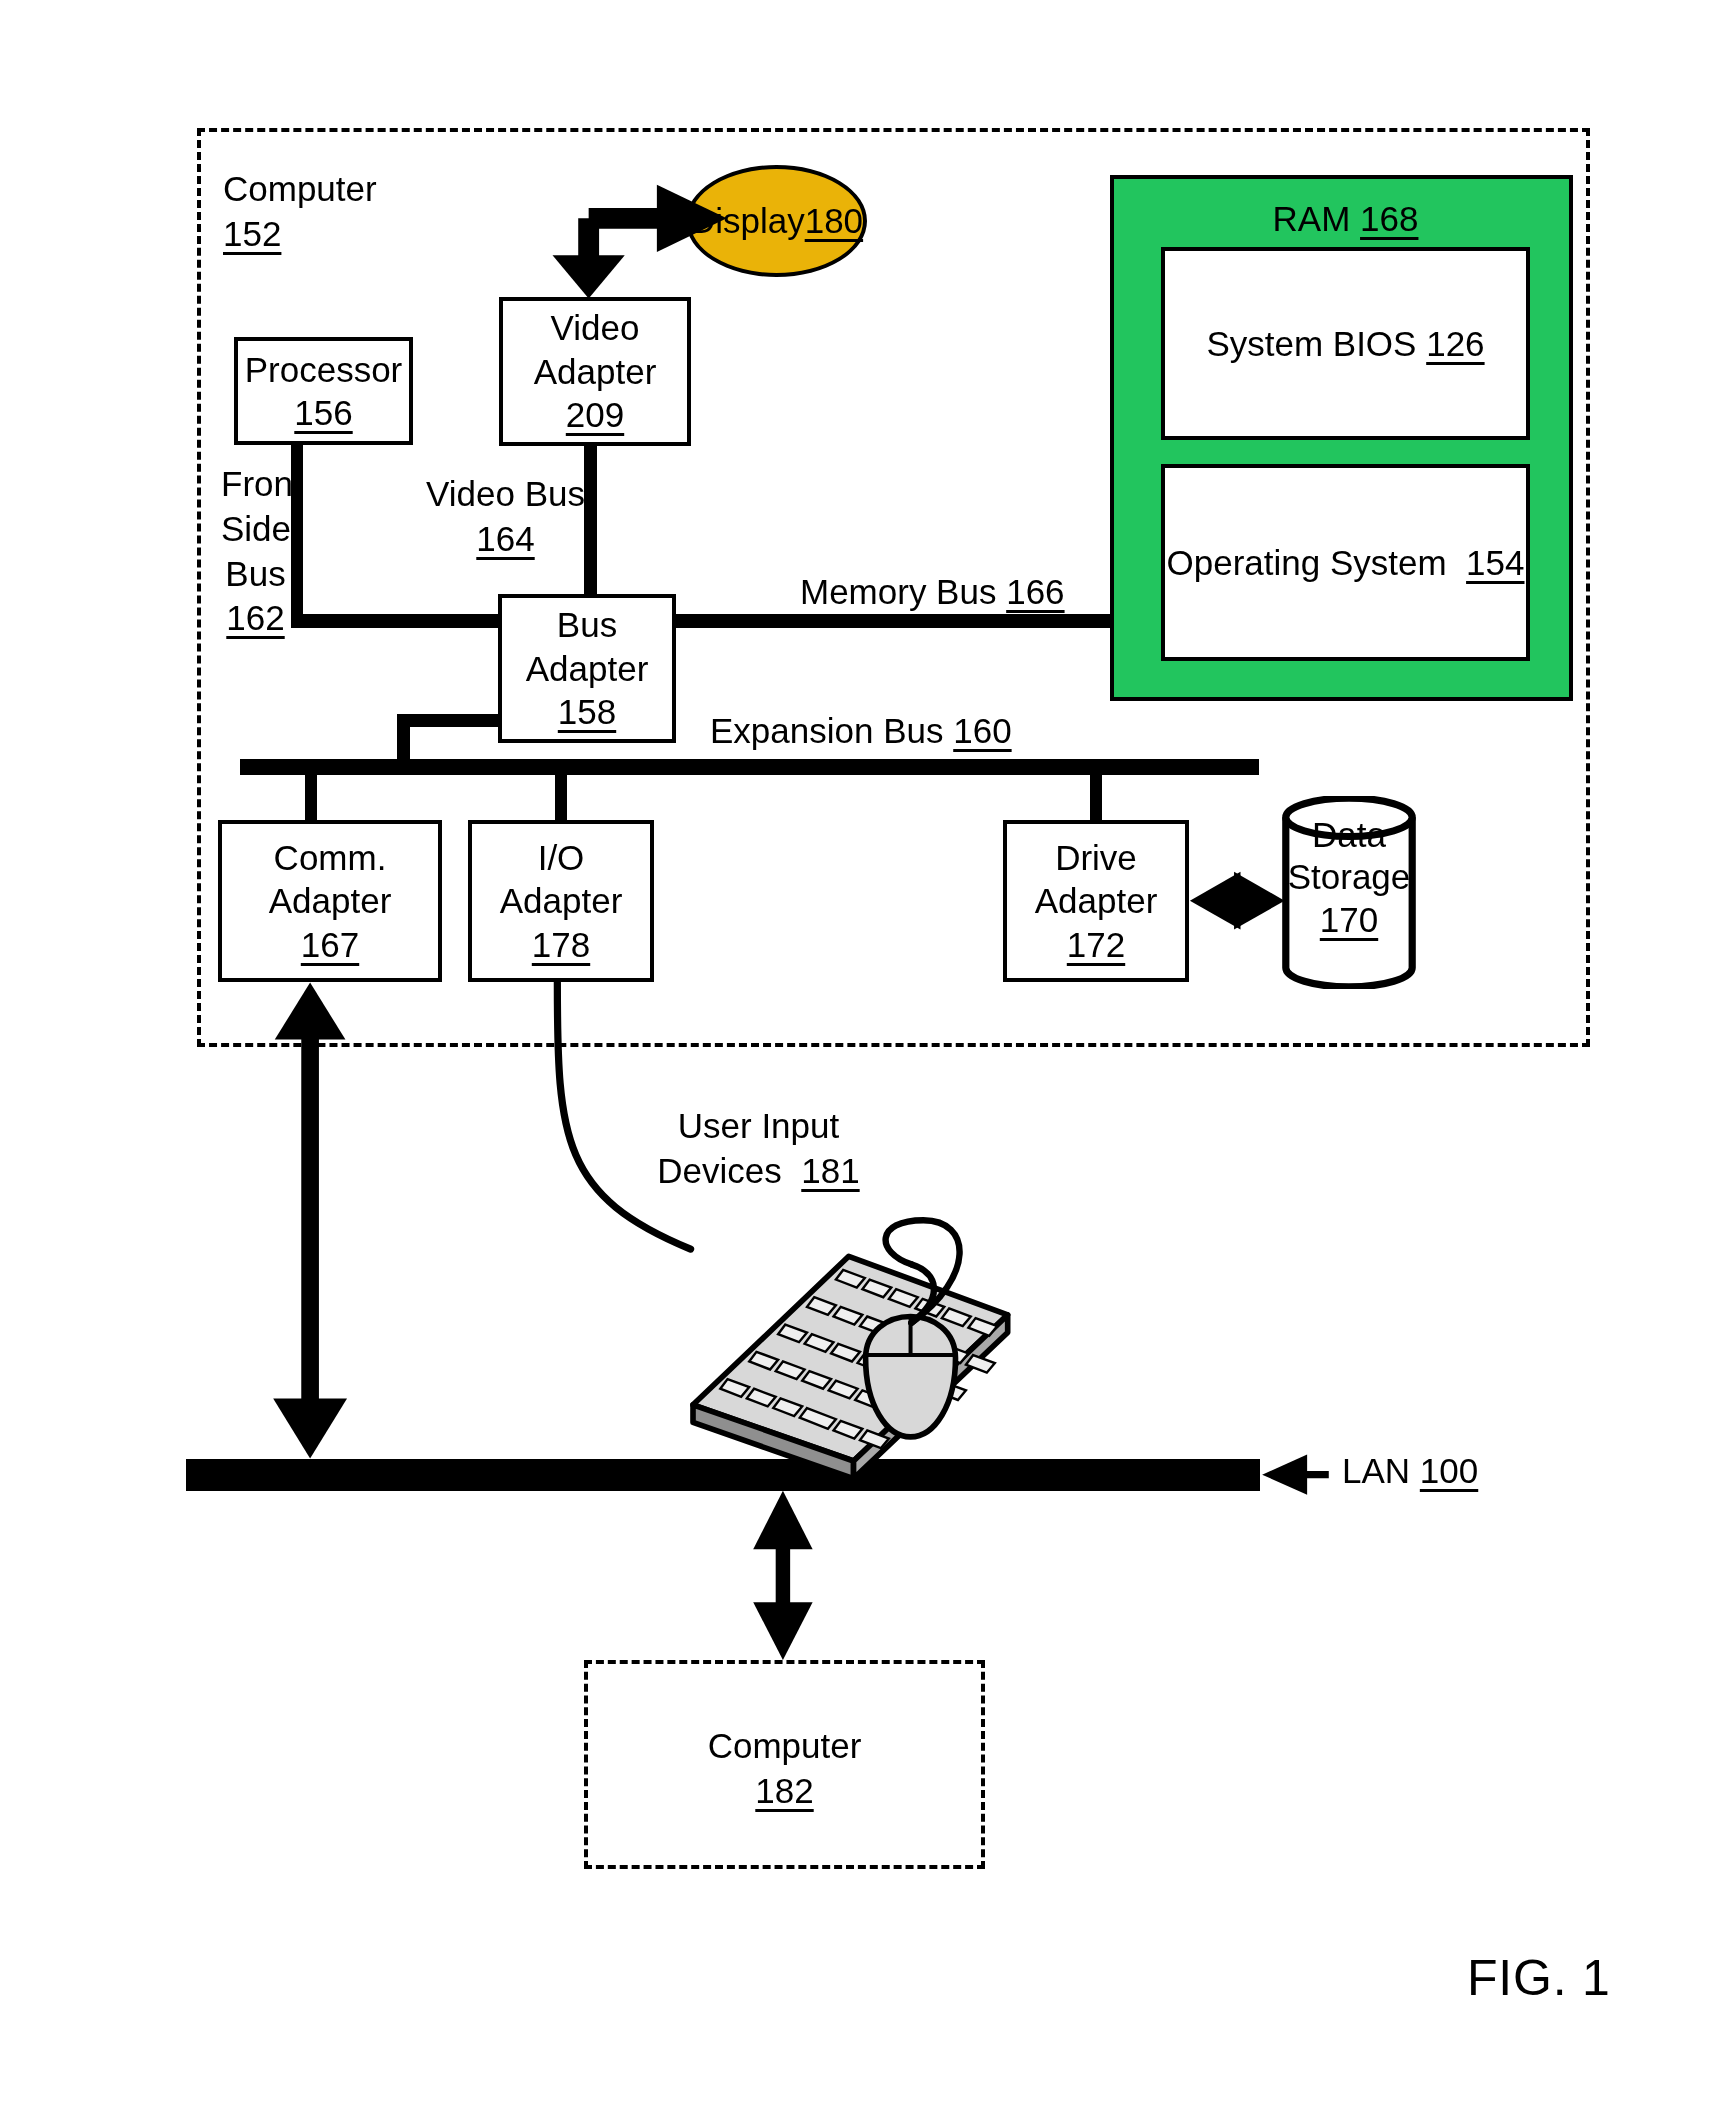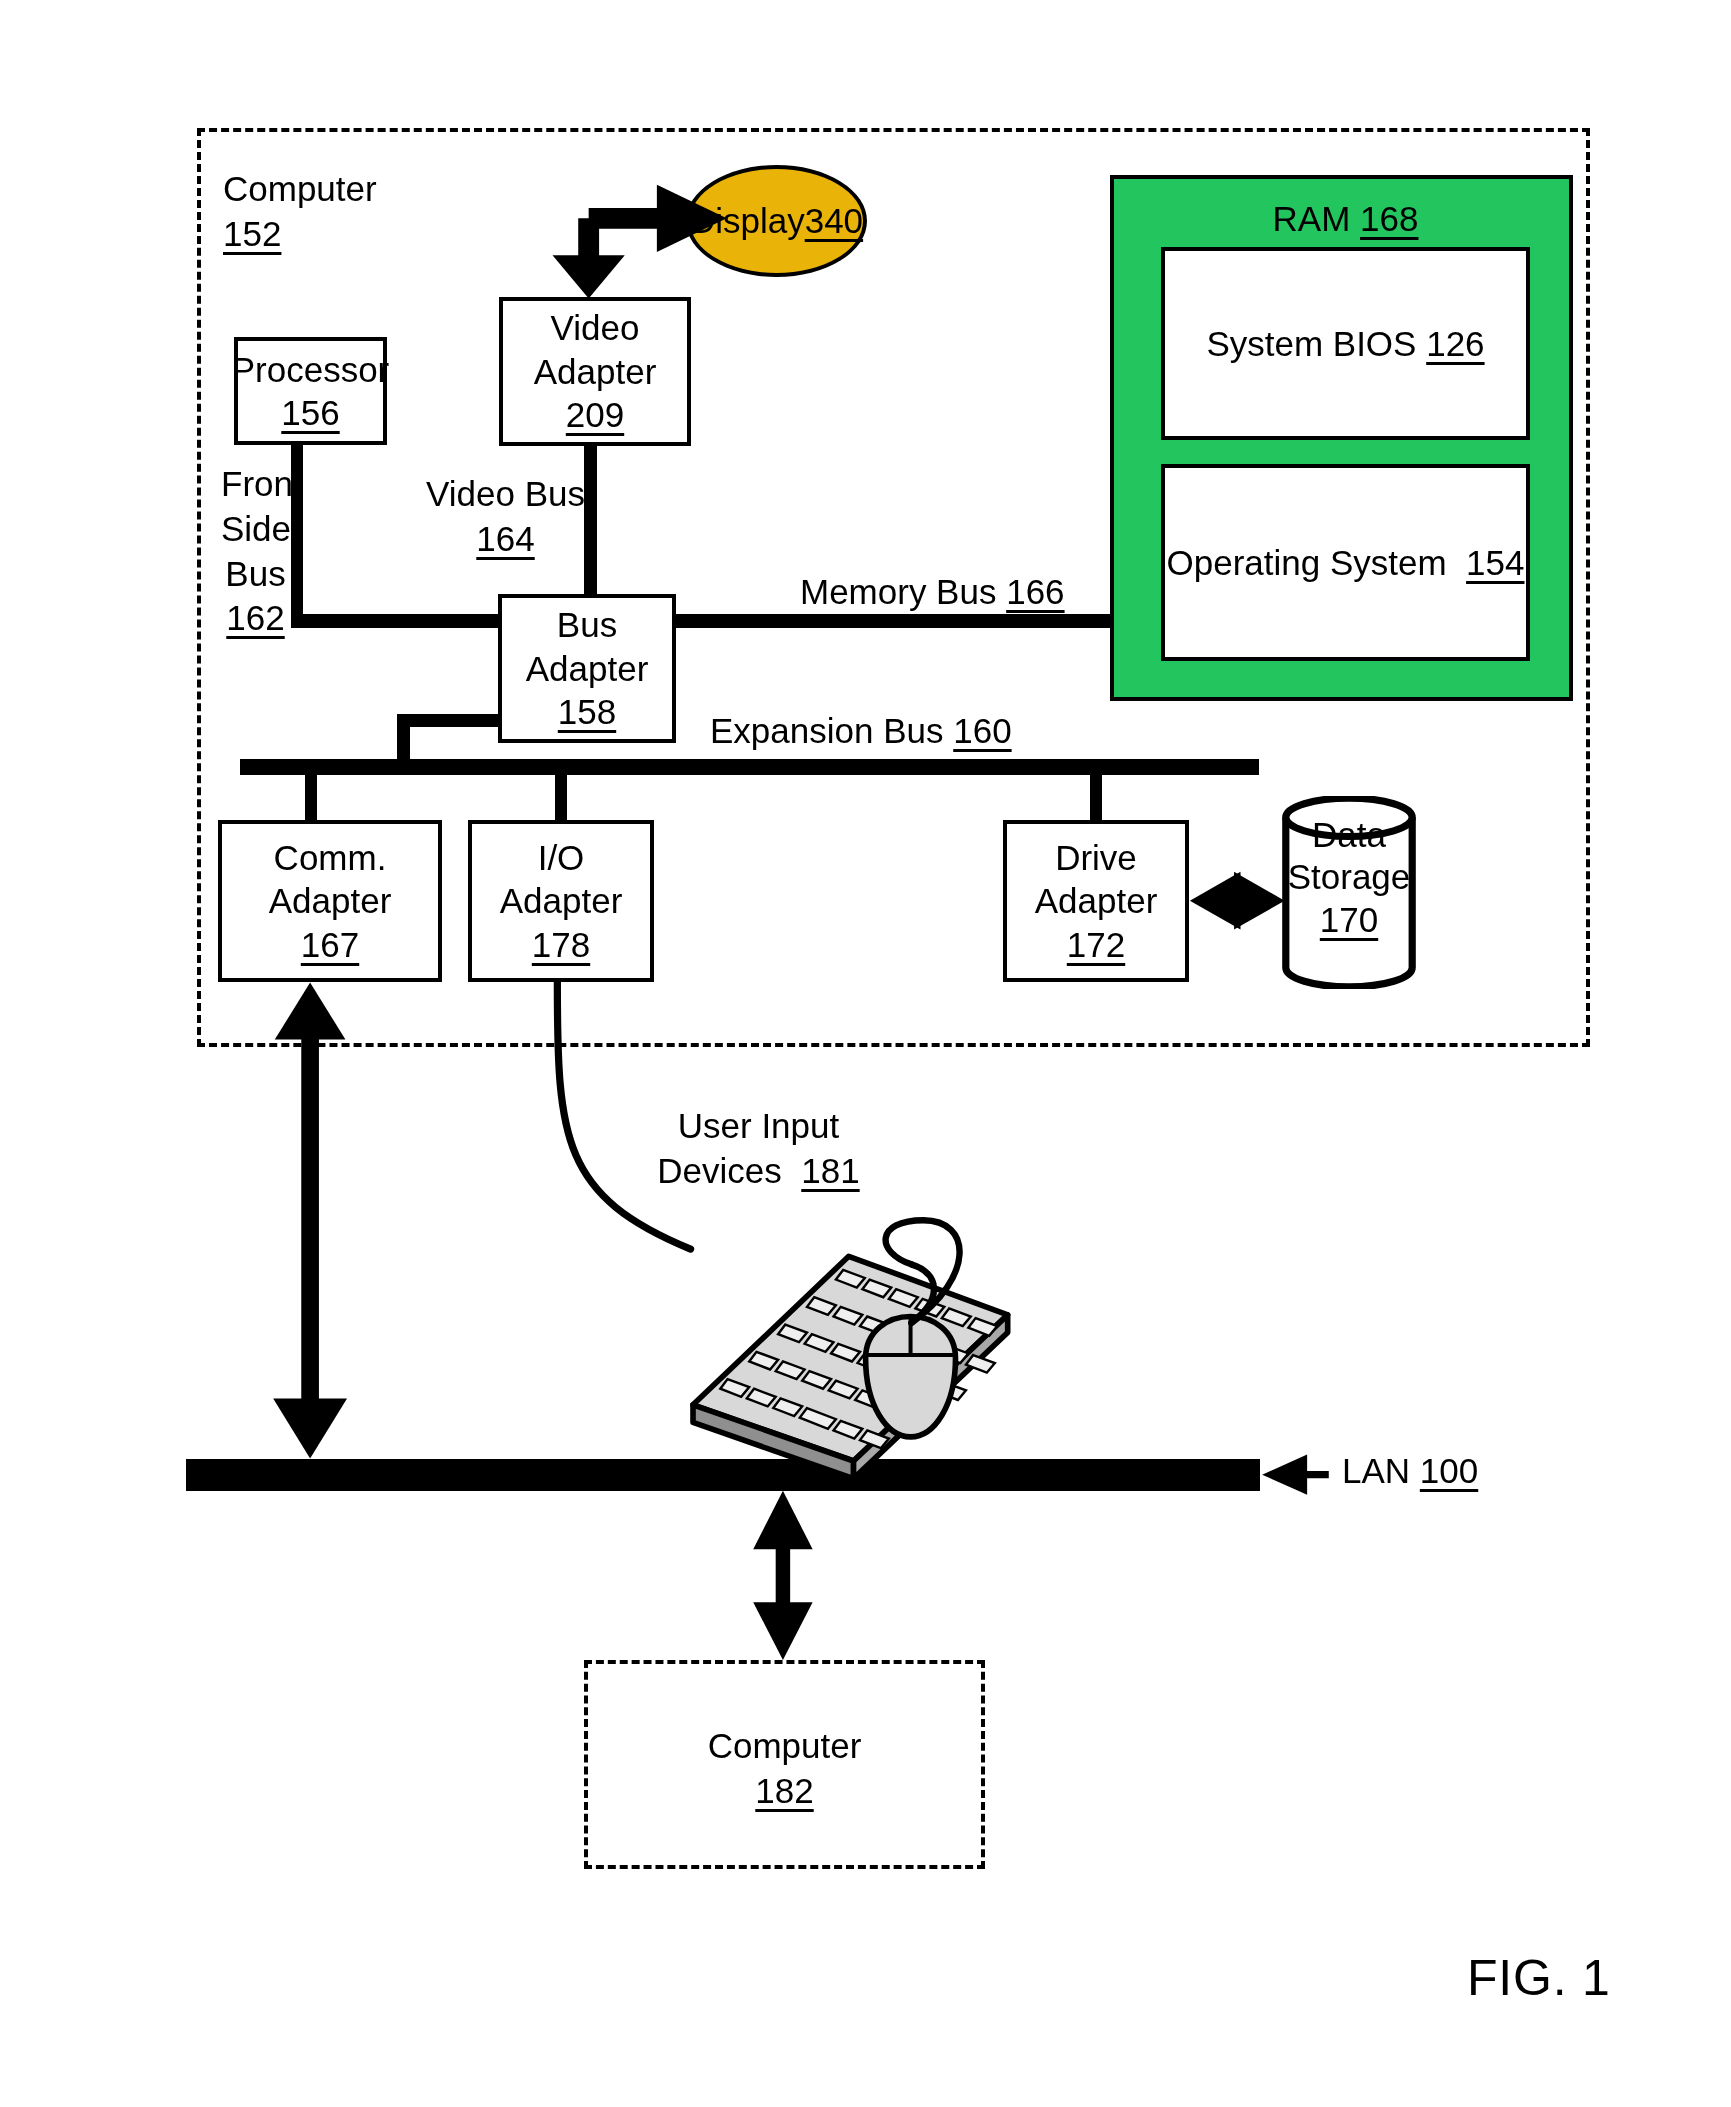--- a/index.html
+++ b/index.html
@@ -105,37 +105,37 @@
 
   <div class="bar" style="left:397px; top:714px; width:144px; height:13px;"></div>
   <div class="bar" style="left:397px; top:714px; width:13px; height:59px;"></div>
 
   <div class="bar" style="left:240px; top:759px; width:1019px; height:16px;"></div>
 
   <div class="bar" style="left:305px; top:773px; width:12px; height:56px;"></div>
   <div class="bar" style="left:555px; top:773px; width:12px; height:56px;"></div>
   <div class="bar" style="left:1090px; top:773px; width:12px; height:56px;"></div>
 
-  <div class="box" style="left:234px; top:337px; width:153px; height:108px;">
+  <div class="box" style="left:234px; top:337px; width:179px; height:108px;">
     <div class="lbl">Processor</div>
     <div class="num">156</div>
   </div>
 
   <div class="box" style="left:499px; top:297px; width:192px; height:149px;">
     <div class="lbl">Video</div>
     <div class="lbl">Adapter</div>
     <div class="num">209</div>
   </div>
 
   <div style="position:absolute; left:686px; top:165px; width:181px; height:112px;
               border:4.8px solid #000; border-radius:50% / 50%; background:#eab308;
               display:flex; flex-direction:row; align-items:center; justify-content:center;
               box-sizing:border-box; line-height:1.2;">
     <div class="lbl">Display</div>
-    <div class="num">340</div>
+    <div class="num">180</div>
   </div>
 
   <div style="position:absolute; left:1110px; top:175px; width:463px; height:526px;
               border:4px solid #000; background:#22c55e; box-sizing:border-box;">
     <div class="freetext center" style="left:0; top:17.7px; width:463px; white-space:nowrap;">
       <span>RAM</span><span>&nbsp;</span><span class="u">168</span>
     </div>
 
     <div class="box" style="left:47px; top:68px; width:369px; height:193px;">
       <div class="lbl">

